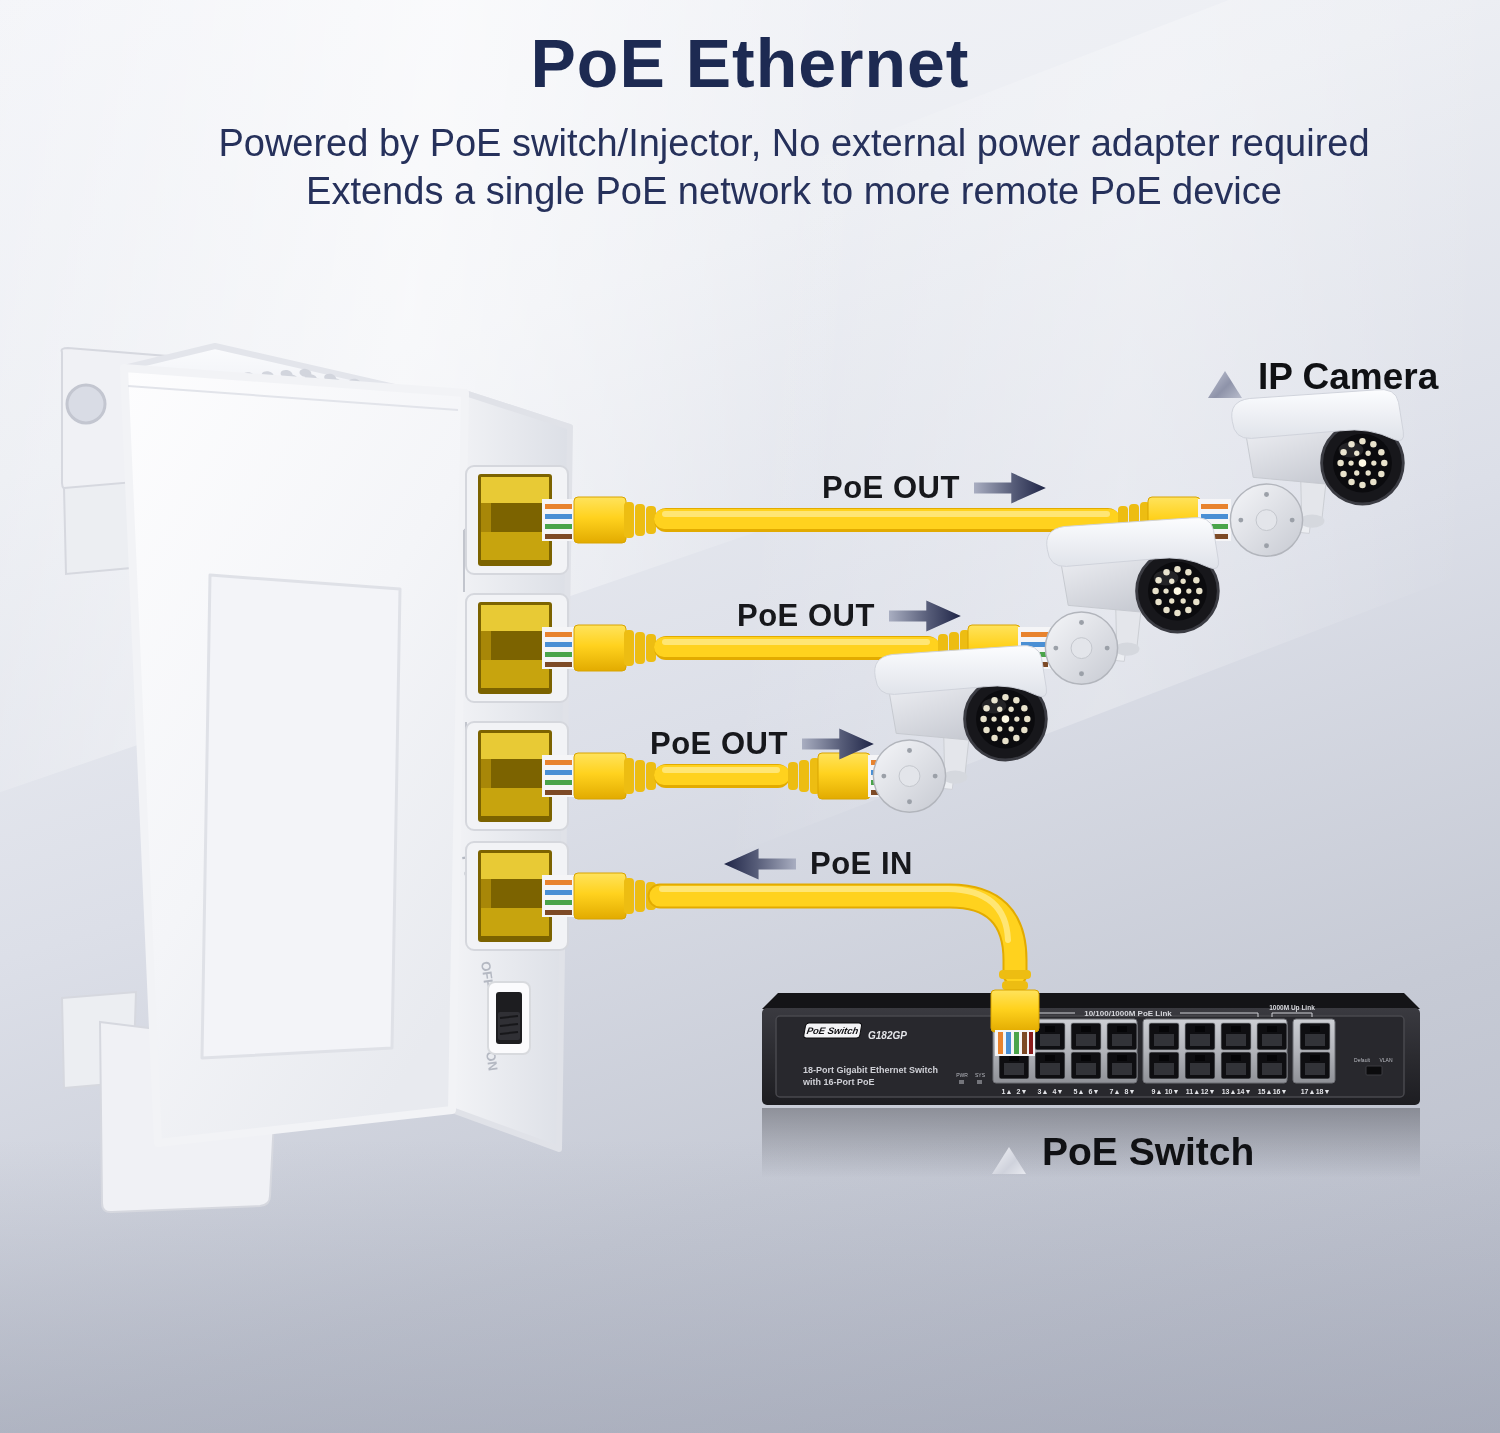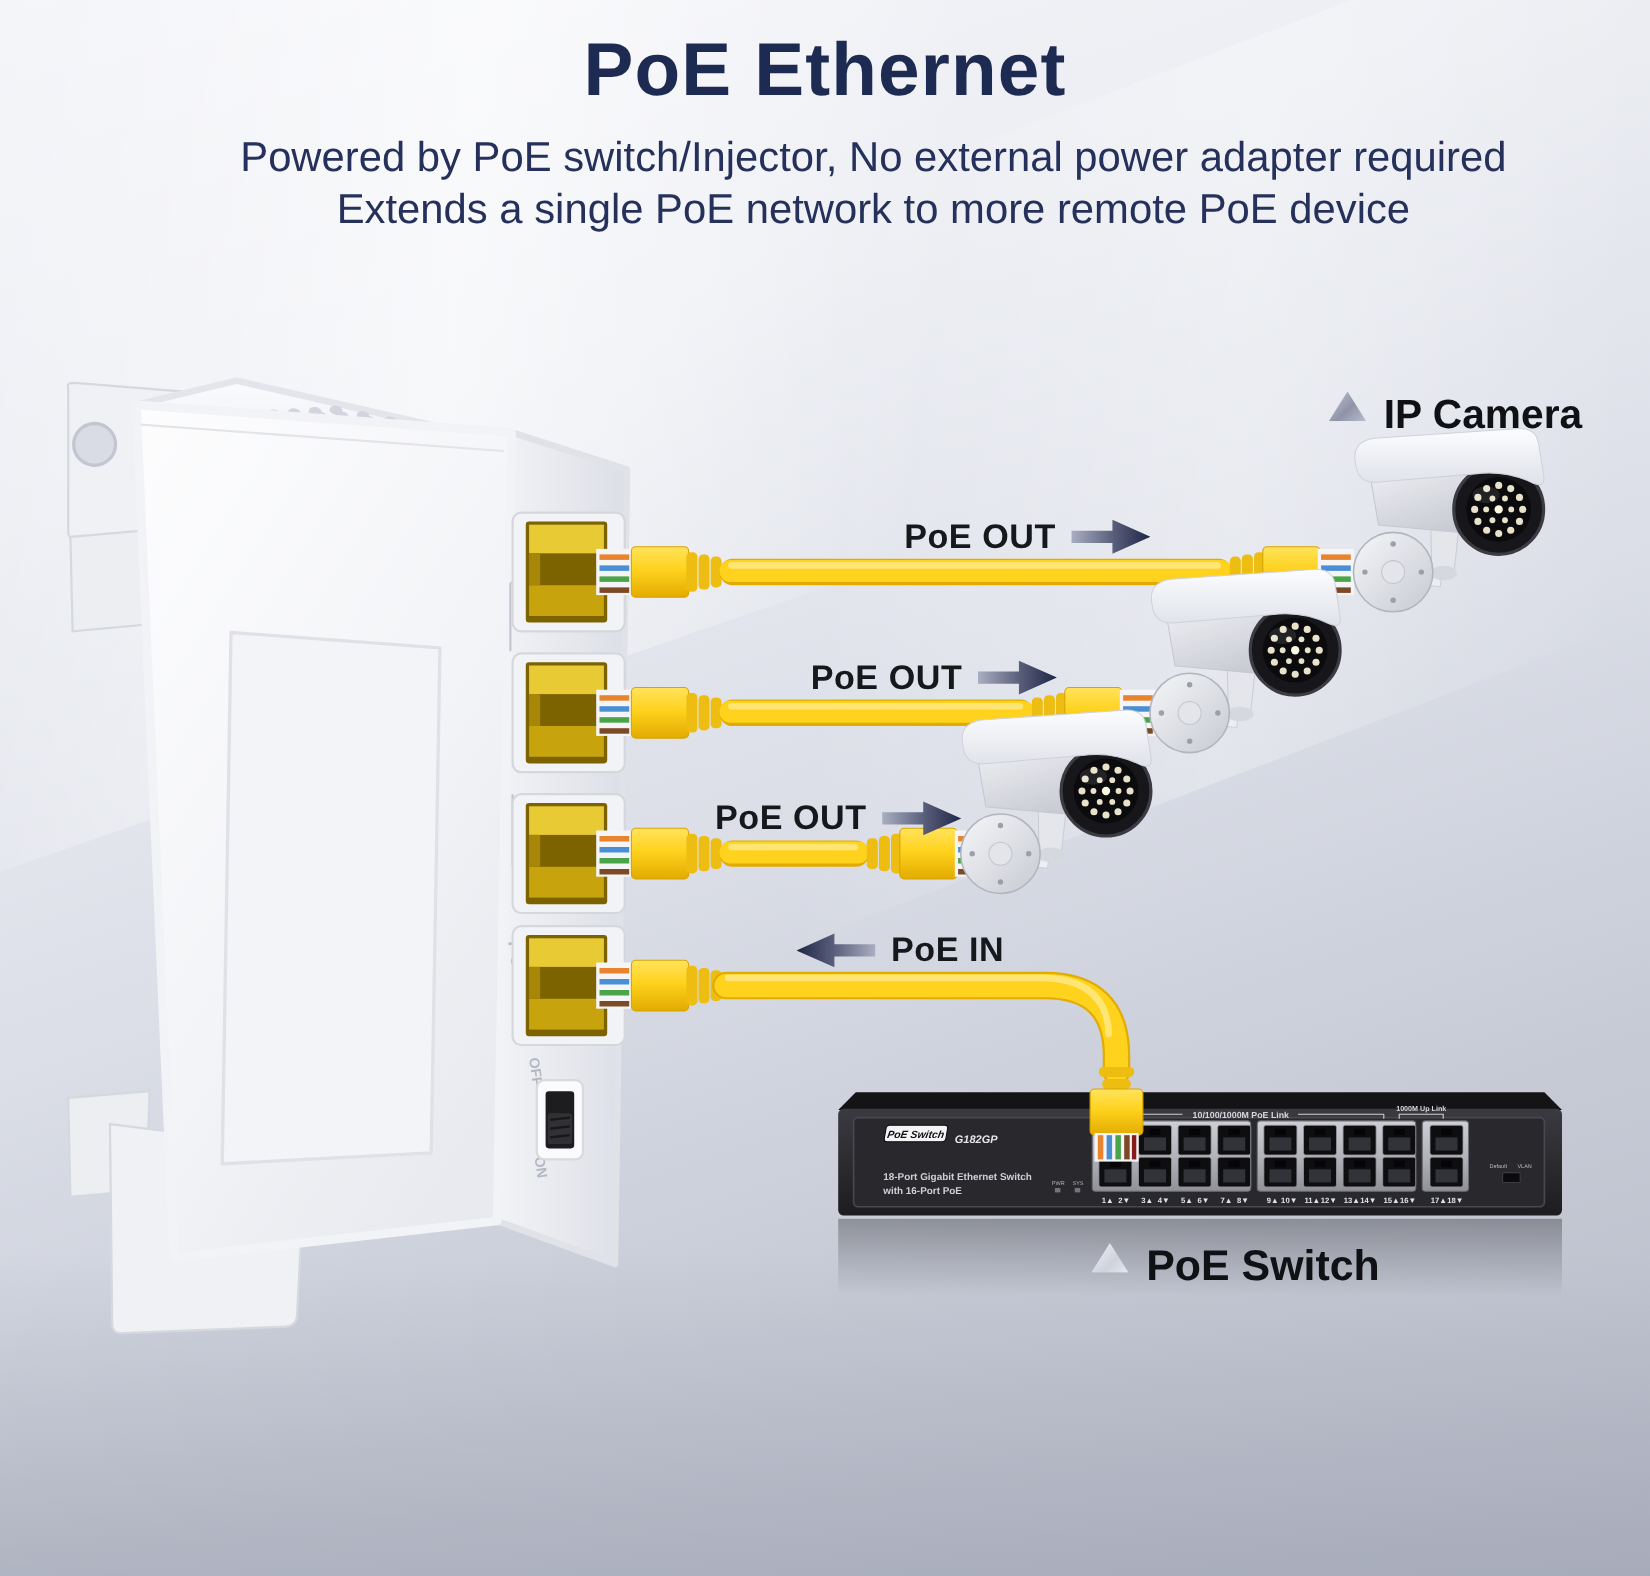--- a/index.html
+++ b/index.html
@@ -15,21 +15,21 @@
     background:linear-gradient(115deg,rgba(255,255,255,0) 20%,rgba(255,255,255,.28) 50%,rgba(255,255,255,0) 78%);}
   #bottomshade{position:absolute;left:0;bottom:0;width:100%;height:420px;pointer-events:none;
     background:linear-gradient(0deg,rgba(138,144,162,.38),rgba(138,144,162,0) 70%);}
   #title{position:absolute;top:24px;left:0;width:100%;text-align:center;
     font-size:68px;font-weight:bold;letter-spacing:1px;color:#1d2a52;}
   .subtitle{position:absolute;left:0;width:100%;text-align:center;
     font-size:38px;color:#26315b;padding-left:44px;}
   #sub1{top:122px;} #sub2{top:170px;}
   .conn-label{position:absolute;display:flex;align-items:center;gap:14px;
     font-size:31px;font-weight:bold;color:#17181c;letter-spacing:.5px;}
-  .dev-label{position:absolute;display:flex;align-items:flex-start;gap:16px;
+  .dev-label{position:absolute;display:flex;align-items:flex-end;gap:16px;
     font-size:39px;font-weight:bold;color:#101114;}
   .arrow-r{width:72px;height:35px;flex:0 0 auto;
     background:linear-gradient(90deg,#a9aec1,#565c78 55%,#1f2547);
     clip-path:polygon(0 34%,52% 34%,52% 6%,100% 50%,52% 94%,52% 66%,0 66%);}
   .arrow-l{width:72px;height:35px;flex:0 0 auto;
     background:linear-gradient(90deg,#1f2547,#565c78 45%,#a9aec1);
     clip-path:polygon(100% 34%,48% 34%,48% 6%,0 50%,48% 94%,48% 66%,100% 66%);}
   .tri{width:34px;height:27px;flex:0 0 auto;
     clip-path:polygon(50% 0,100% 100%,0 100%);}
   .tri-cam{background:linear-gradient(135deg,#c3c7d6,#8e93a9 55%,#b9bdcc);}

